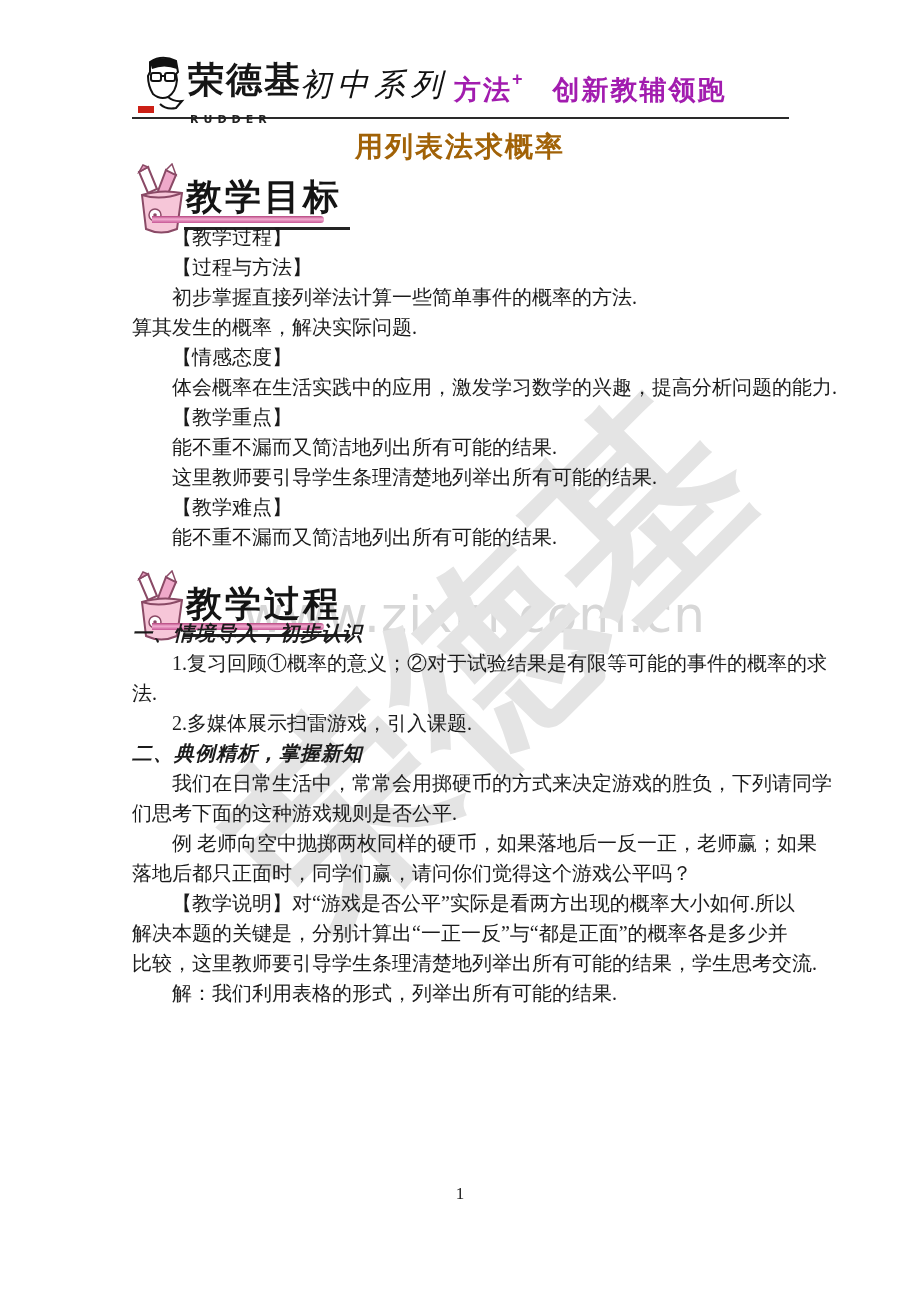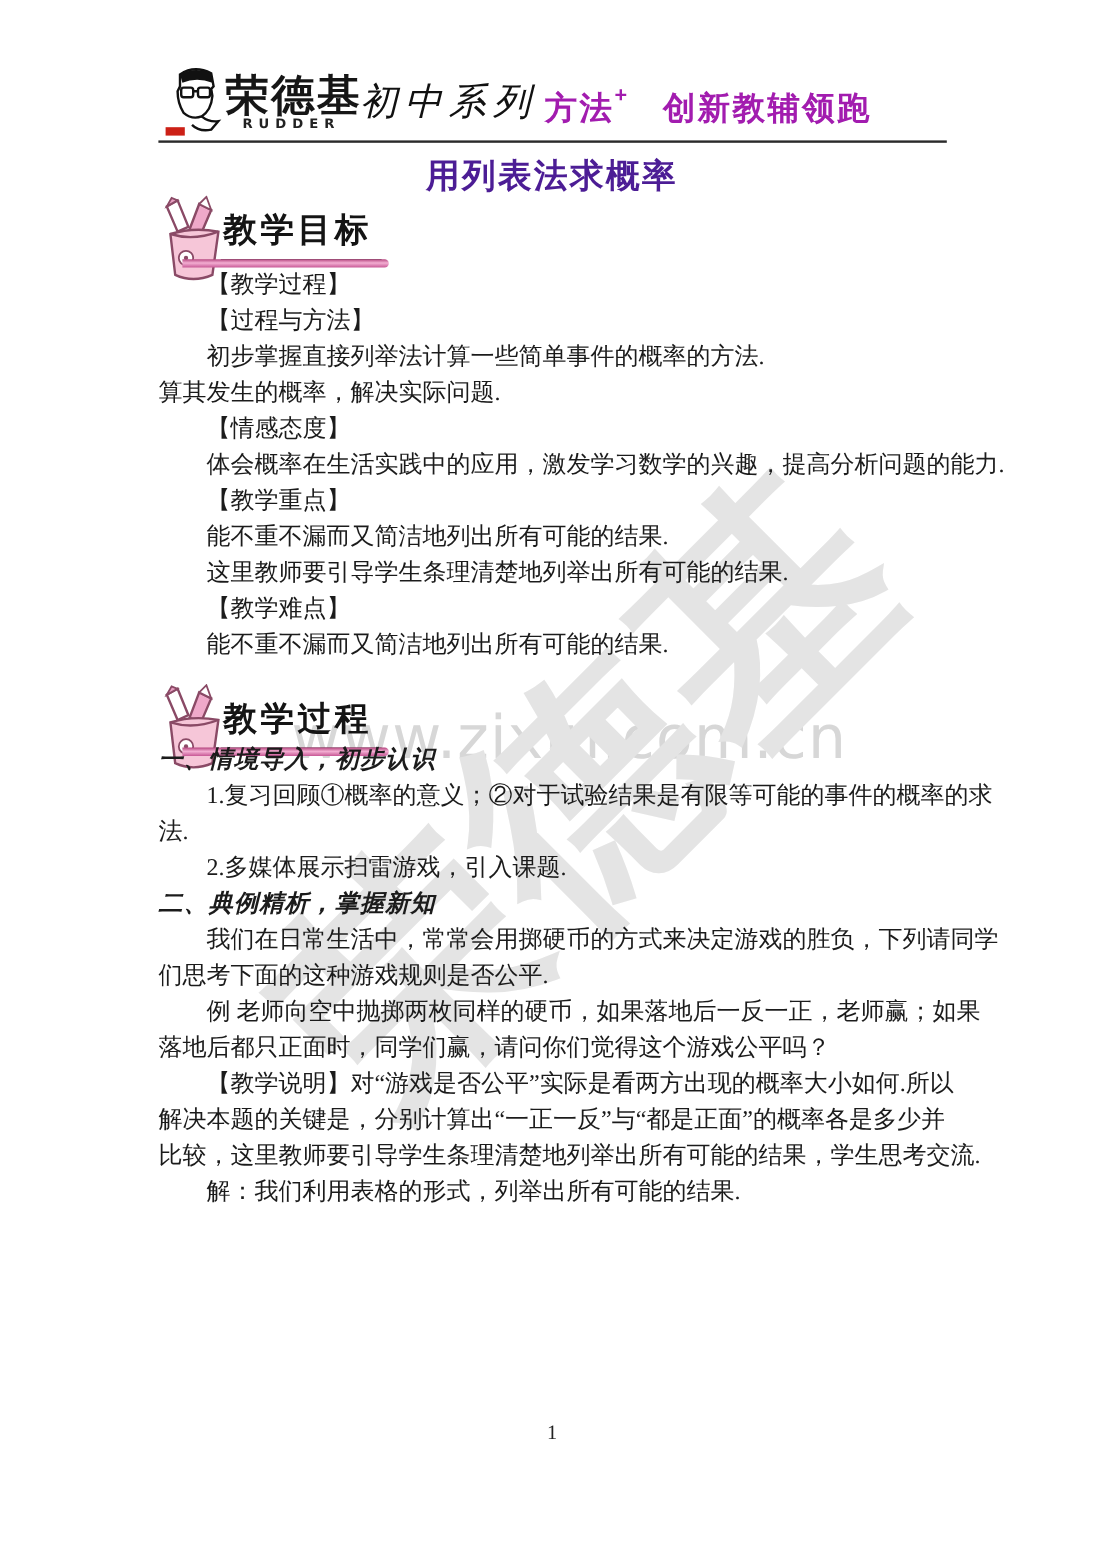--- a/index.html
+++ b/index.html
@@ -17,43 +17,43 @@
   .wm-c3{left:638px;top:512px;}
 
   .content{position:absolute;left:0;top:0;width:920px;height:1302px;z-index:2;}
 
   
   .hdr{position:absolute;left:132px;top:50px;width:657px;height:67px;
        border-bottom:2px solid #2a2a2a;}
   .hdr-face{position:absolute;left:8px;top:6px;}
   .hdr-brand{position:absolute;left:56px;top:6px;font-family:"Liberation Sans","DejaVu Sans",sans-serif;
              font-weight:bold;font-size:36px;color:#161616;letter-spacing:2px;}
-  .hdr-sub{position:absolute;left:58px;top:47px;font-family:"DejaVu Sans",sans-serif;
-           font-weight:bold;font-size:11px;color:#222;letter-spacing:5px;margin-left:12px;}
+  .hdr-sub{position:absolute;left:58px;top:63px;font-family:"DejaVu Sans",sans-serif;
+           font-weight:bold;font-size:11px;color:#222;letter-spacing:5px;}
   .hdr-series{position:absolute;left:168px;top:14px;font-family:"Liberation Serif",serif;
               font-size:31px;color:#111;letter-spacing:6px;font-style:italic;}
   .hdr-slogan{position:absolute;left:322px;top:22px;color:#a21caf;
               font-family:"Liberation Sans","DejaVu Sans",sans-serif;font-weight:bold;font-size:27px;
               letter-spacing:2px;white-space:nowrap;}
   .hdr-slogan sup{font-size:18px;position:relative;top:-4px;}
   .hdr-slogan .gap{display:inline-block;width:28px;}
   .stamp{position:absolute;left:6px;top:56px;width:16px;height:7px;background:#cc2016;}
 
   
   .doc-title{position:absolute;left:0;top:128px;width:920px;text-align:center;
-             font-size:28px;font-weight:bold;color:#4c1d95;letter-spacing:2px;}
+             font-size:28px;font-weight:bold;color:#a16207;letter-spacing:2px;}
 
   
   .banner{position:absolute;left:132px;width:300px;height:72px;}
   .banner.b1{top:163px;}
   .banner.b2{top:570px;}
   .banner-icon{position:absolute;left:2px;top:0px;}
   .banner-title{position:absolute;left:52px;top:10px;
                 font-family:"Liberation Sans","DejaVu Sans",sans-serif;font-weight:bold;
-                font-size:28px;color:#141414;letter-spacing:3px;
+                font-size:36px;color:#141414;letter-spacing:3px;
                 border-bottom:3px solid #232323;padding:0 8px 5px 2px;}
   .banner-bar{position:absolute;left:20px;top:53px;width:172px;height:7px;
               background:linear-gradient(to bottom,#b5457f,#f3aed2 45%,#c75795);
               border-radius:0 4px 4px 0;}
 
   
   .block{position:absolute;left:132px;width:660px;}
   .blk-objectives{top:222px;}
   .blk-process{top:618px;}
   .line{height:30px;line-height:30px;font-size:20px;color:#1b1b1b;white-space:nowrap;}

